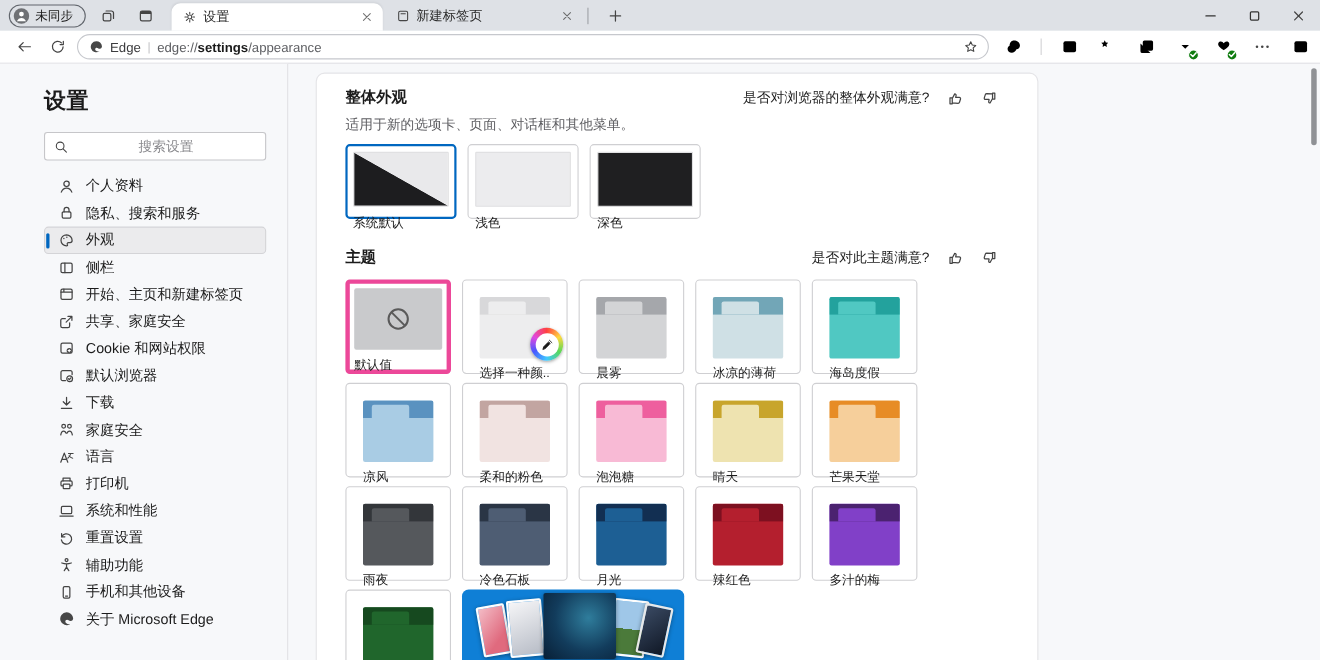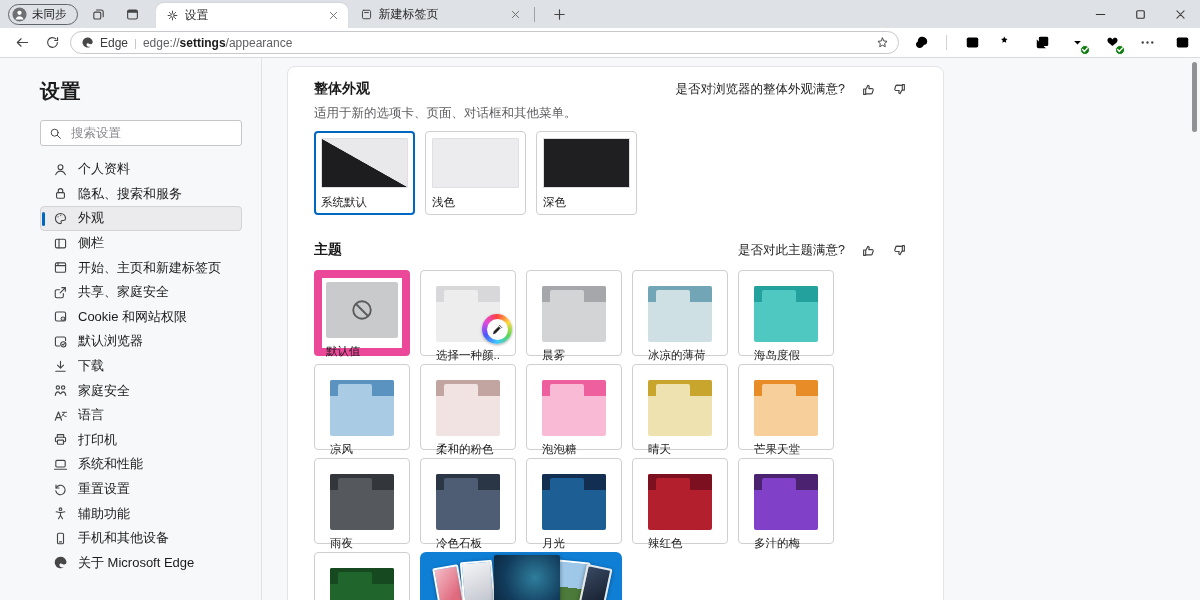--- a/index.html
+++ b/index.html
@@ -51,49 +51,49 @@
   .divider-v { width:1px; height:15px; background:#d2d2d5; }
 
   
   .content { flex:1; display:flex; min-height:0; position:relative; background:#f7f8fa; }
   .sidebar { width:262px; flex:0 0 auto; border-right:1px solid #e2e2e5; background:#f7f8fa; padding:20px 0 0 40px; }
   .sidebar h1 { font-size:20px; margin:0 0 15px; font-weight:bold; letter-spacing:.5px; }
   .search-box { width:202px; height:26px; border:1px solid #c6c6c9; border-radius:3px; background:#fff;
     display:flex; align-items:center; gap:7px; padding:0 8px; margin-bottom:11px; }
   .search-box .icon svg { width:13px; height:13px; }
   .search-box input { border:none; outline:none; width:100%; font-size:12.5px; background:transparent; color:#1b1b1b;
-    font-family:"Liberation Sans","DejaVu Sans",sans-serif; }
+    font-family:"Liberation Sans","DejaVu Sans",sans-serif;text-align:center; }
   .search-box input::placeholder { color:#8b8b8f; }
   .nav-item { position:relative; width:202px; height:24.6px; display:flex; align-items:center; gap:10px;
     padding:0 6px 0 12px; border-radius:4px; font-size:13px; cursor:pointer; border:1px solid transparent; }
   .nav-item .icon svg { width:15px; height:15px; }
   .nav-item.selected { background:#ebebed; border:1px solid #d4d4d7; }
   .accent { position:absolute; left:1px; top:4.5px; width:3px; height:14px; border-radius:2px; }
   .nav-label { white-space:nowrap; overflow:hidden; }
 
   .main { flex:1; position:relative; min-width:0; }
   .card { position:absolute; left:25px; top:8px; width:657px; height:860px; background:#fff;
     border:1px solid #e4e4e7; border-radius:8px; padding:13px 36px 20px 26px; }
   .sec-head { display:flex; align-items:center; justify-content:space-between; height:18px; }
   .sec-title { font-size:14px; font-weight:bold; }
   .feedback { display:flex; align-items:center; gap:16px; font-size:12.5px; color:#1b1b1b; }
   .fb { cursor:pointer; }
   .fb svg { width:15px; height:15px; stroke-width:1.1; }
   .subtitle { font-size:12.5px; color:#5d5d61; margin-top:7px; }
 
   .modes { display:flex; gap:10px; margin-top:9px; }
-  .mode-card { width:101px; height:84px; border:1px solid #cfcfd2; border-radius:4px; background:#fff; padding:6px; cursor:pointer; }
+  .mode-card { width:101px; height:68px; border:1px solid #cfcfd2; border-radius:4px; background:#fff; padding:6px; cursor:pointer; }
   .mode-card.selected { border:2px solid #0067c0; padding:5px; }
   .mode-preview { height:50px; border:1px solid #e0e0e2; border-radius:1px; }
   .mode-label { font-size:11.5px; margin-top:7px; }
 
   .themes-head { margin-top:26px; }
   .theme-grid { display:grid; grid-template-columns:repeat(5,96px); gap:8px 10px; margin-top:11px; }
   .theme-card { width:96px; height:86px; border:1px solid #cfcfd2; border-radius:4px; background:#fff; padding:15px; cursor:pointer; position:relative; }
-  .theme-card.selected { border:8px solid #ec4899; padding:4px; }
+  .theme-card.selected { border:4px solid #ec4899; padding:4px; }
   .theme-preview { position:relative; height:56px; border-radius:2px; overflow:hidden; }
   .tp-top { position:absolute; top:0; left:0; right:0; height:16px; }
   .tp-tab { position:absolute; top:4px; left:8px; width:34px; height:12px; border-radius:2px 2px 0 0; }
   .theme-label { font-size:11.5px; margin-top:6px; white-space:nowrap; overflow:hidden; }
   .none-ic { position:absolute; left:50%; top:50%; transform:translate(-50%,-50%); }
   .none-ic svg { width:27px; height:27px; display:block; }
   .picker { position:absolute; right:3px; top:43px; width:30px; height:30px; border-radius:50%; z-index:2;
     background:conic-gradient(#ff4040,#ffd840,#58d858,#40c8ff,#4858ff,#e048e0,#ff4040);
     display:flex; align-items:center; justify-content:center; box-shadow:0 1px 3px rgba(0,0,0,.35); }
   .picker::before { content:""; position:absolute; inset:4.5px; background:#fff; border-radius:50%; }

